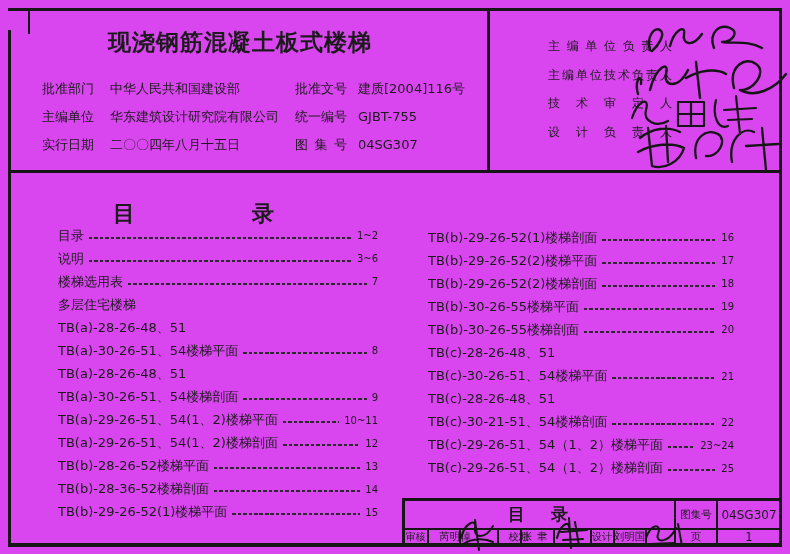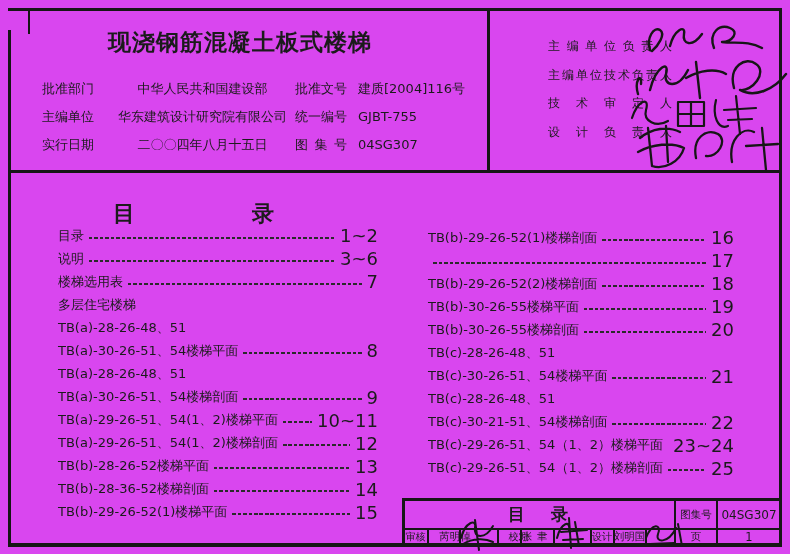--- a/index.html
+++ b/index.html
@@ -15,38 +15,38 @@
   .b-bottom{left:8px;top:543px;width:774px;height:4px;}
   .b-left{left:8px;top:30px;width:3px;height:517px;}
   .b-right{left:779px;top:8px;width:3px;height:539px;}
   .corner-stub{left:28px;top:10px;width:2px;height:24px;}
   .hdr-split{left:487px;top:8px;width:3px;height:165px;}
   .hdr-bottom{left:8px;top:170px;width:774px;height:3px;}
   
   .doc-title{left:108px;top:27px;font-size:23px;font-weight:bold;letter-spacing:1px;}
   .info-row{left:42px;font-size:13px;line-height:16px;}
   .info-row .l1{display:inline-block;width:68px;}
-  .info-row .v1{display:inline-block;width:185px;text-align:center;}
+  .info-row .v1{display:inline-block;width:185px;}
   .info-row .l2{display:inline-block;width:52px;margin-right:11px;text-align:justify;text-align-last:justify;}
   .info-row .v2{display:inline-block;}
   .ir0{top:81px;} .ir1{top:109px;} .ir2{top:137px;}
   
   .sig-label{left:520px;width:124px;font-size:12px;line-height:15px;text-align:justify;text-align-last:justify;margin-left:28px;}
   .sl0{top:39px;} .sl1{top:68px;} .sl2{top:96px;} .sl3{top:125px;}
   .sigsvg{position:absolute;overflow:visible;}
   
   .toc-heading{left:113px;top:199px;font-size:22px;font-weight:bold;letter-spacing:117px;}
   .toc-col{position:absolute;display:flex;flex-direction:column;}
   .toc-left{left:58px;top:224px;width:320px;height:300px;}
   .toc-right{left:428px;top:226px;width:306px;height:254px;}
   .toc-row{display:flex;align-items:center;height:23.1px;font-size:13px;white-space:nowrap;}
   .toc-label{flex:0 0 auto;}
   .leader{flex:1 1 auto;height:2px;margin:0 5px;transform:translateY(2px);
     background:repeating-linear-gradient(90deg,#2a2a2a 0,#2a2a2a 3.5px,transparent 3.5px,transparent 5.5px);}
-  .toc-page{flex:0 0 auto;font-size:18px;}
+  .toc-page{flex:0 0 auto;font-size:10px;}
   
   .tb-line{position:absolute;background:#161616;}
   .tb-cell{position:absolute;display:flex;align-items:center;justify-content:center;white-space:nowrap;}
   .tb-sheet-title{left:402px;top:501px;width:272px;height:27px;font-size:17px;font-weight:bold;letter-spacing:26px;padding-left:26px;box-sizing:border-box;}
   .tb-atlas-label{left:676px;top:501px;width:40px;height:27px;font-size:10.5px;}
   .tb-atlas-no{left:718px;top:501px;width:62px;height:27px;font-size:12px;}
   .tb-small{font-size:10px;}
   .tb-name{font-size:10.5px;}
   .r2{top:530px;height:13px;}
 </style>
@@ -175,20 +175,21 @@
 
   <div class="toc-col toc-right">
 
       <div class="toc-row">
         <span class="toc-label">TB(b)-29-26-52(1)楼梯剖面</span>
         <span class="leader"></span>
         <span class="toc-page">16</span>
       </div>
 
       <div class="toc-row">
+        <span class="toc-label">TB(b)-29-26-52(2)楼梯平面</span>
         <span class="leader"></span>
         <span class="toc-page">17</span>
       </div>
 
       <div class="toc-row">
         <span class="toc-label">TB(b)-29-26-52(2)楼梯剖面</span>
         <span class="leader"></span>
         <span class="toc-page">18</span>
       </div>
 

